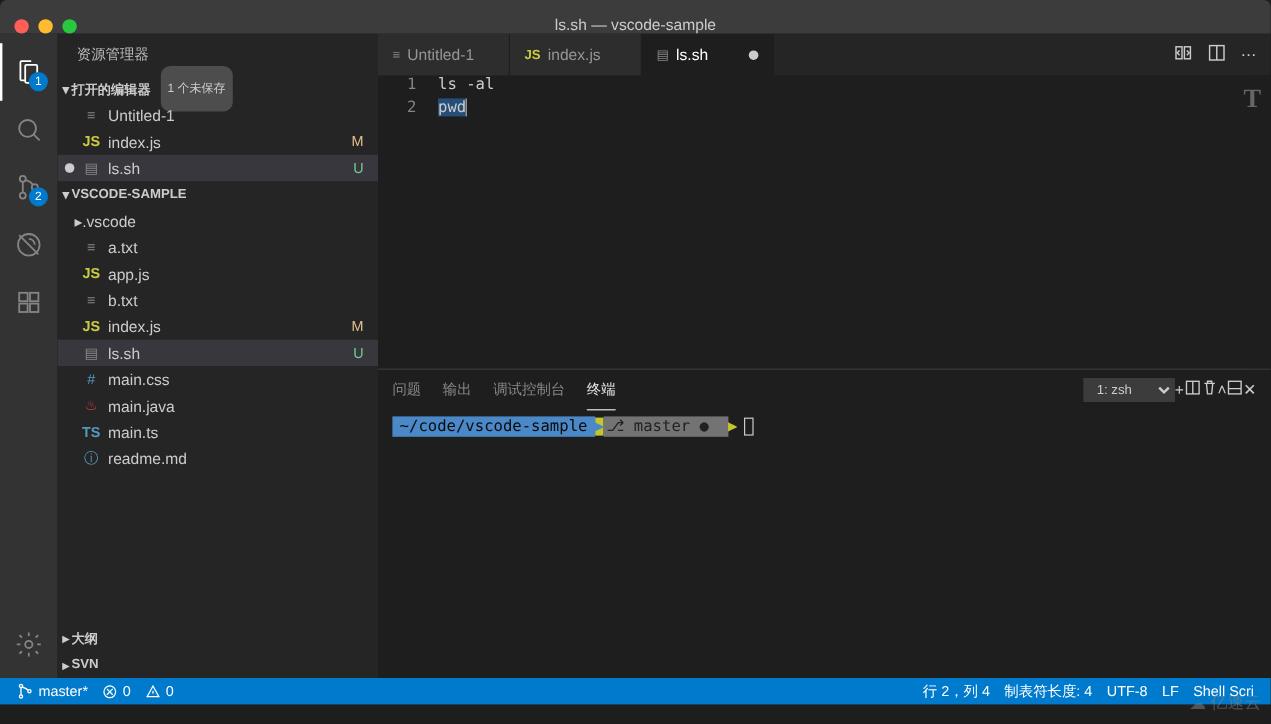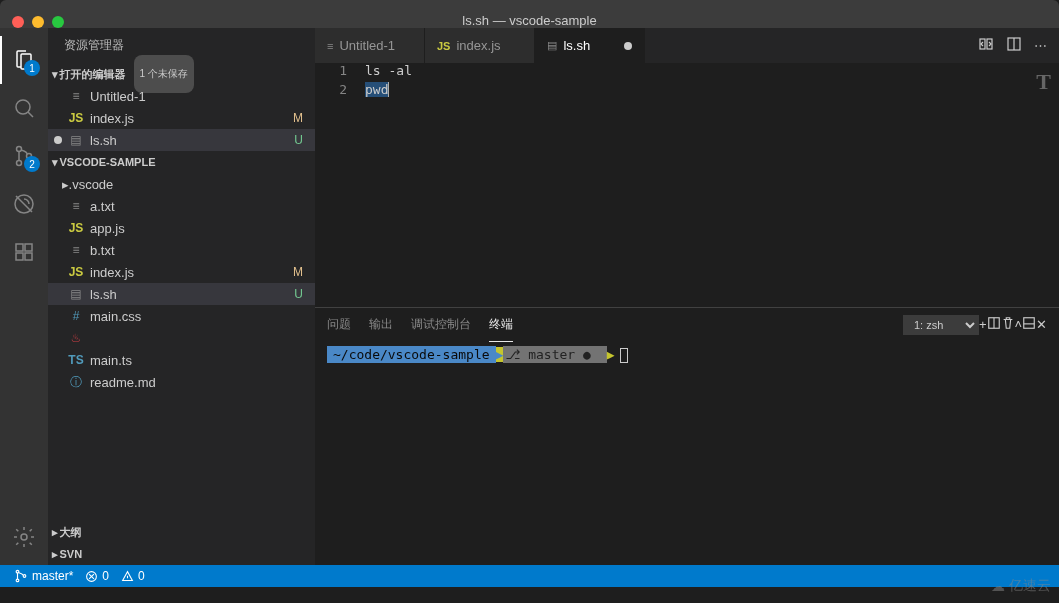--- a/index.html
+++ b/index.html
@@ -195,20 +195,21 @@
       <span class="icon icon-sh">▤</span>
       <span class="label">ls.sh</span>
       <span class="status status-U">U</span>
     </div>
     <div class="tree-item">
       <span class="icon icon-css">#</span>
       <span class="label">main.css</span>
     </div>
     <div class="tree-item">
       <span class="icon icon-java">♨</span>
+      <span class="label">main.java</span>
     </div>
     <div class="tree-item">
       <span class="icon icon-ts">TS</span>
       <span class="label">main.ts</span>
     </div>
     <div class="tree-item">
       <span class="icon icon-info">ⓘ</span>
       <span class="label">readme.md</span>
     </div>
 
@@ -314,18 +315,25 @@
         <path d="M5 5l6 6M11 5l-6 6"></path>
       </svg>
     <span>0</span>
   </div>
   <div class="status-item">
     <svg width="13" height="13" viewBox="0 0 16 16" fill="none" stroke="currentColor" stroke-width="1.3">
         <path d="M8 2l6 11H2z M8 7v3 M8 12v0"></path>
       </svg>
     <span>0</span>
   </div>
+  <div class="status-right">
+    <div class="status-item">行 2，列 4</div>
+    <div class="status-item">制表符长度: 4</div>
+    <div class="status-item">UTF-8</div>
+    <div class="status-item">LF</div>
+    <div class="status-item">Shell Scri</div>
+  </div>
 </div>
 
 <div class="watermark">
   <span>☁</span>
   <span>亿速云</span>
 </div>
 
 </body></html>

